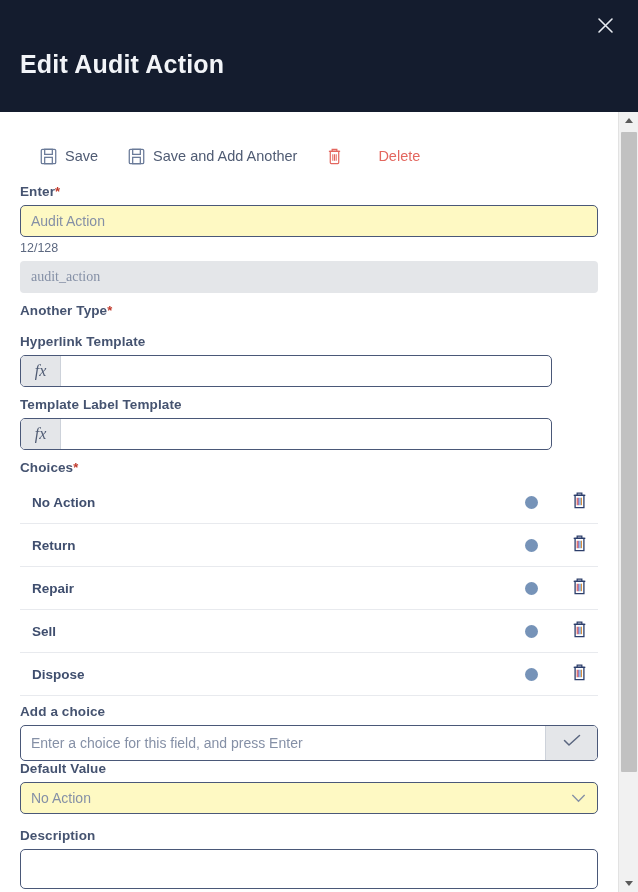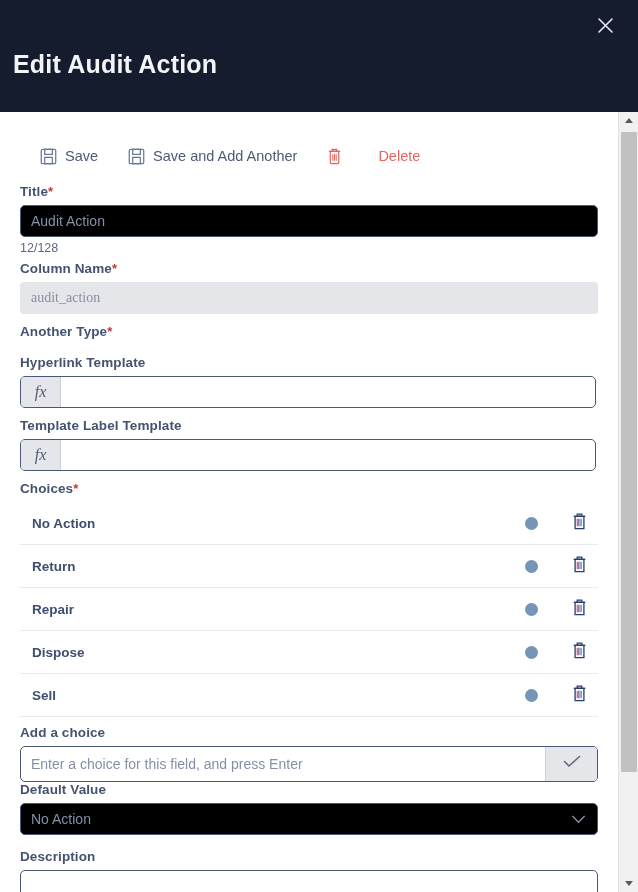--- a/index.html
+++ b/index.html
@@ -14,21 +14,21 @@
 
   
   .modal-header {
     position: relative;
     width: 638px;
     height: 112px;
     background: #141c2e;
   }
   .modal-title {
     position: absolute;
-    left: 13px;
+    left: 20px;
     top: 52px;
     font-size: 25px;
     font-weight: 600;
     color: #f2f4f8;
     letter-spacing: 0.2px;
     line-height: 1;
   }
   .close-btn {
     position: absolute;
     right: 16px;
@@ -99,21 +99,21 @@
     margin-top: 4px;
     margin-bottom: 6px;
   }
 
   
   .txt-input {
     width: 578px;
     height: 32px;
     border: 1px solid #4a5878;
     border-radius: 5px;
-    background: #000000;
+    background: #fef9c3;
     font-family: "Liberation Sans", sans-serif;
     font-size: 14px;
     color: #7b879c;
     padding: 0 10px;
     outline: none;
     display: block;
   }
   .txt-input::placeholder { color: #8590a6; }
 
   .txt-input.disabled {
@@ -130,21 +130,21 @@
     right: 12px;
     top: 50%;
     transform: translateY(-50%);
     pointer-events: none;
     color: #8590a6;
   }
 
   
   .fx-row {
     display: flex;
-    width: 576px;
+    width: 532px;
     height: 32px;
     border: 1px solid #4a5878;
     border-radius: 5px;
     overflow: hidden;
     background: #fff;
   }
   .fx-prefix {
     width: 40px;
     background: #e4e6e9;
     display: flex;
@@ -339,28 +339,25 @@
             <path d="M3.5 3.5 h9 v12 a1 1 0 0 1 -1 1 h-7 a1 1 0 0 1 -1 -1 z" fill="none" stroke="#e3675f" stroke-width="1.3"></path>
             <path d="M6.2 6.5 v7 M8 6.5 v7 M9.8 6.5 v7" stroke="#e3675f" stroke-width="1.1"></path>
           </svg>
         </span>
         <span>Delete</span>
       </div>
 
     </div>
 
     <div class="field-label">
-      <span>Title</span><span class="req">*</span>
+      <span>Enter</span><span class="req">*</span>
     </div>
     <input class="txt-input" type="text" placeholder="Audit Action" style="">
     <div class="counter">12/128</div>
 
-    <div class="field-label">
-      <span>Column Name</span><span class="req">*</span>
-    </div>
     <input class="txt-input disabled" type="text" disabled="" placeholder="audit_action" style="">
     <div class="gap-s"></div>
 
     <div class="field-label">
       <span>Another Type</span><span class="req">*</span>
     </div>
     <div class="gap-s"></div>
 
     <div class="field-label">Hyperlink Template</div>
     <div class="fx-row">
@@ -430,55 +427,55 @@
               <path d="M5.6 6 v8" stroke="#d9534f" stroke-width="1.2"></path>
               <path d="M7.1 6 v8" stroke="#8a6db1" stroke-width="1.2"></path>
               <path d="M8.6 6 v8" stroke="#4a90d9" stroke-width="1.2"></path>
               <path d="M10.1 6 v8" stroke="#d98f3f" stroke-width="1.2"></path>
             </svg>
           </span>
         </div>
       </div>
 
       <div class="choice-row">
+        <div class="choice-label">Sell</div>
+        <div class="swatch"></div>
+        <div class="row-del">
+          <span>
+            <svg width="15" height="17" viewBox="0 0 16 18">
+              <path d="M5.5 1.2 h5 v2.3 h-5 z" fill="none" stroke="#2c3e6b" stroke-width="1.3"></path>
+              <path d="M1.8 3.5 h12.4" stroke="#2c3e6b" stroke-width="1.4"></path>
+              <path d="M3.3 3.5 h9.4 v13 h-9.4 z" fill="#ffffff" stroke="#2c3e6b" stroke-width="1.4"></path>
+              <path d="M5.6 6 v8" stroke="#d9534f" stroke-width="1.2"></path>
+              <path d="M7.1 6 v8" stroke="#8a6db1" stroke-width="1.2"></path>
+              <path d="M8.6 6 v8" stroke="#4a90d9" stroke-width="1.2"></path>
+              <path d="M10.1 6 v8" stroke="#d98f3f" stroke-width="1.2"></path>
+            </svg>
+          </span>
+        </div>
+      </div>
+
+      <div class="choice-row">
         <div class="choice-label">Dispose</div>
         <div class="swatch"></div>
         <div class="row-del">
           <span>
             <svg width="15" height="17" viewBox="0 0 16 18">
               <path d="M5.5 1.2 h5 v2.3 h-5 z" fill="none" stroke="#2c3e6b" stroke-width="1.3"></path>
               <path d="M1.8 3.5 h12.4" stroke="#2c3e6b" stroke-width="1.4"></path>
               <path d="M3.3 3.5 h9.4 v13 h-9.4 z" fill="#ffffff" stroke="#2c3e6b" stroke-width="1.4"></path>
               <path d="M5.6 6 v8" stroke="#d9534f" stroke-width="1.2"></path>
               <path d="M7.1 6 v8" stroke="#8a6db1" stroke-width="1.2"></path>
               <path d="M8.6 6 v8" stroke="#4a90d9" stroke-width="1.2"></path>
               <path d="M10.1 6 v8" stroke="#d98f3f" stroke-width="1.2"></path>
             </svg>
           </span>
         </div>
       </div>
 
-      <div class="choice-row">
-        <div class="choice-label">Sell</div>
-        <div class="swatch"></div>
-        <div class="row-del">
-          <span>
-            <svg width="15" height="17" viewBox="0 0 16 18">
-              <path d="M5.5 1.2 h5 v2.3 h-5 z" fill="none" stroke="#2c3e6b" stroke-width="1.3"></path>
-              <path d="M1.8 3.5 h12.4" stroke="#2c3e6b" stroke-width="1.4"></path>
-              <path d="M3.3 3.5 h9.4 v13 h-9.4 z" fill="#ffffff" stroke="#2c3e6b" stroke-width="1.4"></path>
-              <path d="M5.6 6 v8" stroke="#d9534f" stroke-width="1.2"></path>
-              <path d="M7.1 6 v8" stroke="#8a6db1" stroke-width="1.2"></path>
-              <path d="M8.6 6 v8" stroke="#4a90d9" stroke-width="1.2"></path>
-              <path d="M10.1 6 v8" stroke="#d98f3f" stroke-width="1.2"></path>
-            </svg>
-          </span>
-        </div>
-      </div>
-
     </div>
 
     <div class="field-label" style="margin-top:8px;">Add a choice</div>
     <div class="add-row">
       <input class="add-input" type="text" placeholder="Enter a choice for this field, and press Enter" style="">
       <div class="add-confirm">
         <span>
           <svg width="18" height="14" viewBox="0 0 18 14">
             <path d="M1.5 6.5 L6 11 L16.5 1.5" fill="none" stroke="#5b6780" stroke-width="1.5" stroke-linecap="round" stroke-linejoin="round"></path>
           </svg>

